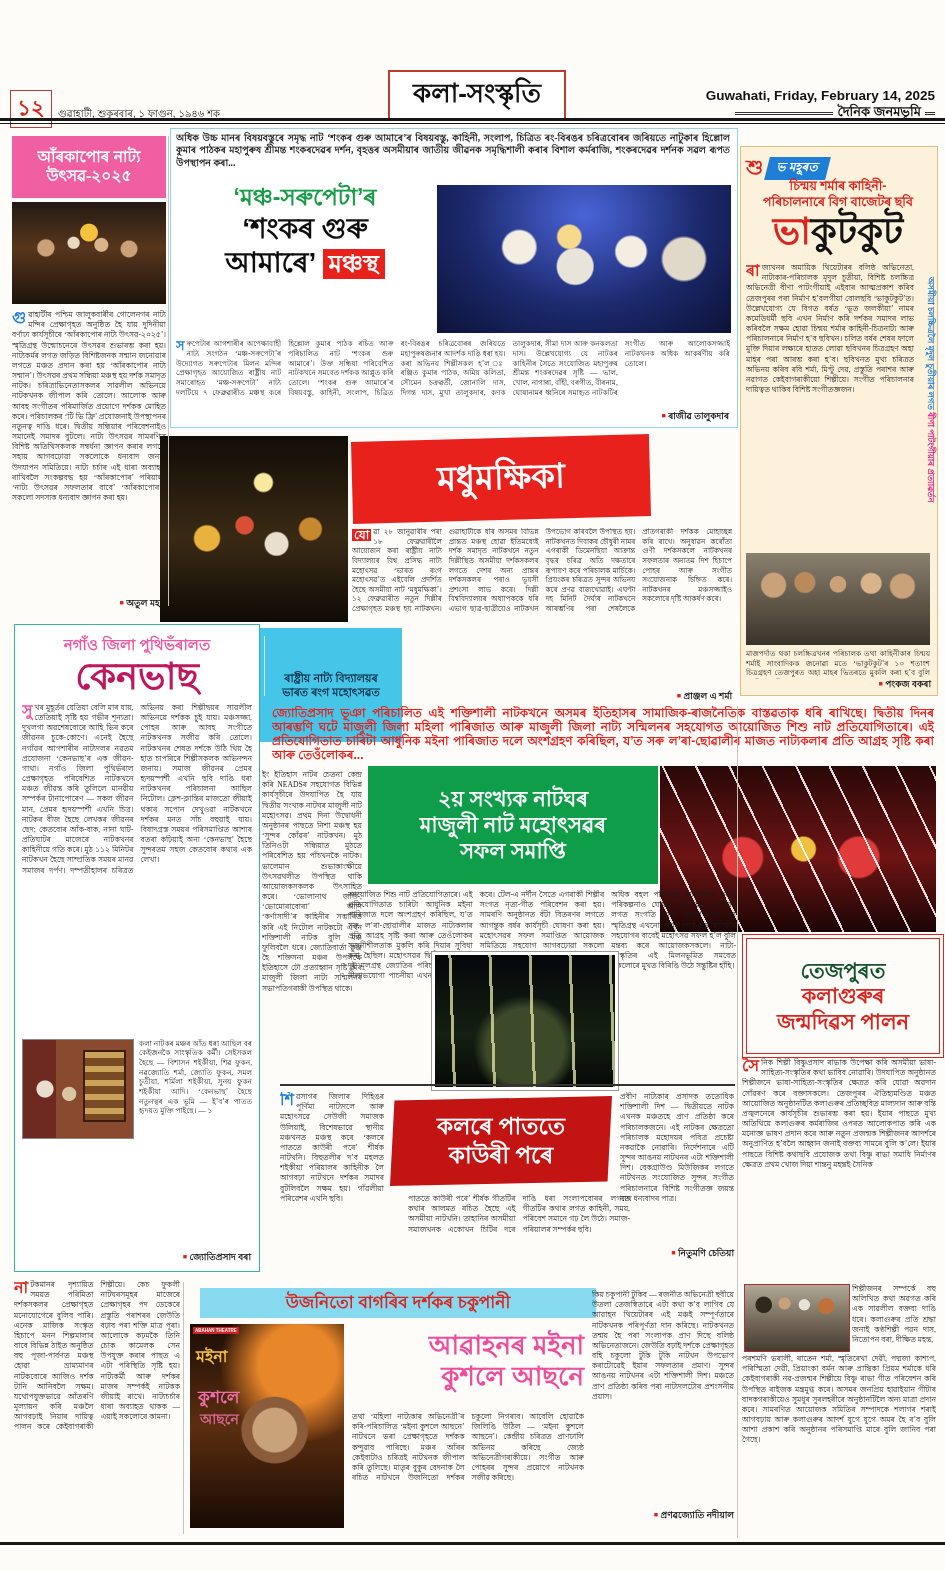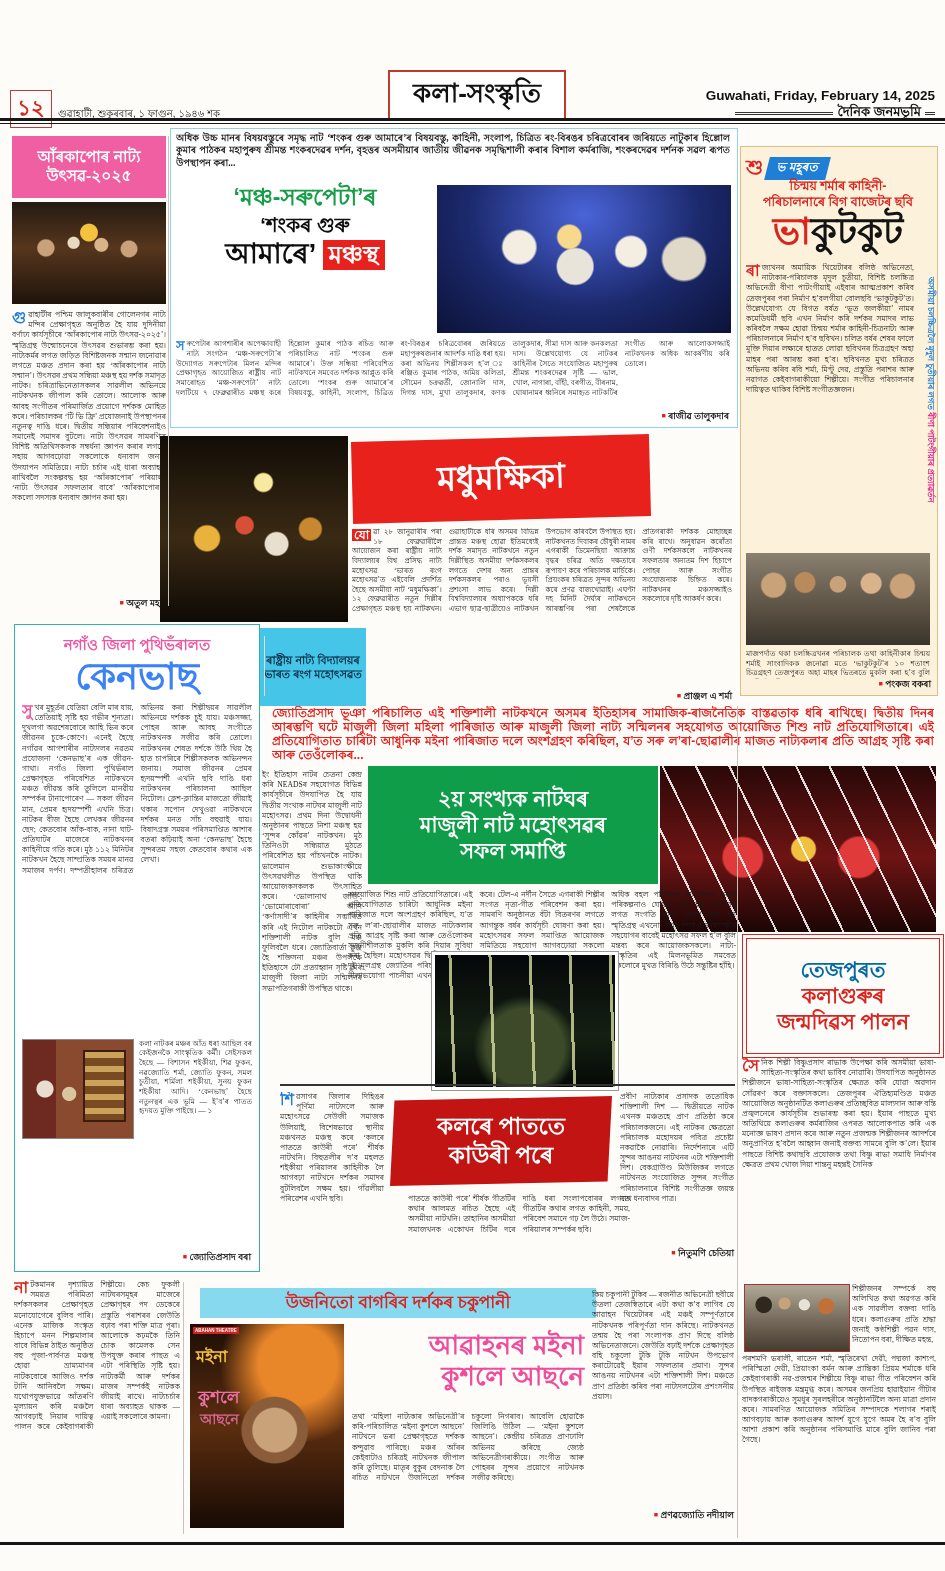--- a/index.html
+++ b/index.html
@@ -113,21 +113,21 @@
   </div>
   <div class="byline abs" style="left:12px;top:596px;width:154px;">
     <span class="m">■</span>
     <span>অতুল মহন্ত</span>
   </div>
 
   <div class="abs" style="left:170px;top:128px;width:566px;height:298px;border:1px solid #8fd4ea;background:#fff;">
     <div class="abs bt" style="left:5px;top:3px;width:554px;height:48px;font-size:9.5px;font-weight:bold;color:#232323;line-height:1.3;">অধিক উচ্চ মানৰ বিষয়বস্তুৰে সমৃদ্ধ নাট ‘শংকৰ গুৰু আমাৰে’ৰ বিষয়বস্তু, কাহিনী, সংলাপ, চিত্ৰিত ৰং-বিৰঙৰ চৰিত্ৰবোৰৰ জৰিয়তে নাটুকাৰ হিল্লোল কুমাৰ পাঠকৰ মহাপুৰুষ শ্ৰীমন্ত শংকৰদেৱৰ দৰ্শন, বৃহত্তৰ অসমীয়াৰ জাতীয় জীৱনক সমৃদ্ধিশালী কৰাৰ বিশাল কৰ্মৰাজি, শংকৰদেৱৰ দৰ্শনক সৱল ৰূপত উপস্থাপন কৰা...</div>
     <div class="abs" style="left:6px;top:56px;width:256px;height:150px;text-align:center;line-height:1.1;">
       <div style="color:#179c48;font-weight:bold;font-size:23px;">‘মঞ্চ-সৰুপেটা’ৰ</div>
-      <div style="color:#0d0d0d;font-weight:bold;font-size:20px;margin-top:4px;">‘শংকৰ গুৰু</div>
+      <div style="color:#0d0d0d;font-weight:bold;font-size:28px;margin-top:4px;">‘শংকৰ গুৰু</div>
       <div style="color:#0d0d0d;font-weight:bold;font-size:28px;margin-top:3px;">
         <span>আমাৰে’</span>
         <span style="background:#e8211d;color:#fff;font-size:24px;padding:1px 6px 2px 6px;">মঞ্চস্থ</span>
       </div>
     </div>
     <div class="photo ph-sankar" style="left:266px;top:56px;width:294px;height:148px;"></div>
     <div class="bt abs cols5" style="left:5px;top:210px;width:554px;height:70px;font-size:7.3px;">
       <span class="dc" style="color:#1f7ed6;font-size:13px;">স</span><span>ৰুপেটাৰ আগশাৰীৰ অপেক্ষাবাহী নাট্য সংগঠন ‘মঞ্চ-সৰুপেটা’ৰ উদ্যোগত সৰুপেটাৰ মিলন মন্দিৰ প্ৰেক্ষাগৃহত আয়োজিত ৰাষ্ট্ৰীয় নাট সমাৰোহত ‘মঞ্চ-সৰুপেটা’ নাট্য দলটিয়ে ৭ ফেব্ৰুৱাৰীত মঞ্চস্থ কৰে হিল্লোল কুমাৰ পাঠক ৰচিত আৰু পৰিচালিত নাট ‘শংকৰ গুৰু আমাৰে’। উক্ত সন্ধিয়া পৰিবেশিত নাটকখনে সমবেত দৰ্শকক আপ্লুত কৰি তোলে। ‘শংকৰ গুৰু আমাৰে’ৰ বিষয়বস্তু, কাহিনী, সংলাপ, চিত্ৰিত ৰং-বিৰঙৰ চৰিত্ৰবোৰৰ জৰিয়তে মহাপুৰুষজনাৰ আদৰ্শক দাঙি ধৰা হয়। কৰা অভিনয় শিল্পীসকল হ’ল ঃ ৰঞ্জিত কুমাৰ পাঠক, অমিয় কলিতা, সৌমেন চক্ৰৱৰ্তী, জোনালি দাস, দিগন্ত দাস, মুখা তালুকদাৰ, কণক তালুকদাৰ, সীমা দাস আৰু কনকলতা দাস। উল্লেখযোগ্য যে নাটকৰ কাহিনীৰ সৈতে সংযোজিত মহাপুৰুষ শ্ৰীমন্ত শংকৰদেৱৰ সৃষ্টি — ভাল, খোল, নাগাৰা, বাঁহী, বৰগীত, বীৰনাম, ঘোষানামৰ ধ্বনিৰে সমাহৃত নাটকটিৰ সংগীত আৰু আলোকসজ্জাই নাটকখনক অধিক আকৰ্ষণীয় কৰি তোলে।</span>
     </div>
     <div class="byline abs" style="right:8px;bottom:3px;">
@@ -165,34 +165,34 @@
 
   <div class="abs" style="left:158px;top:430px;width:578px;height:276px;">
     <div class="photo ph-madhu" style="left:2px;top:6px;width:188px;height:186px;"></div>
     <div class="abs" style="left:194px;top:8px;width:298px;height:82px;background:#e8211d;transform:rotate(-1.5deg);display:flex;align-items:center;justify-content:center;">
       <span style="color:#fff;font-weight:bold;font-size:34px;">মধুমক্ষিকা</span>
     </div>
     <div class="bt abs cols4" style="left:194px;top:98px;width:380px;height:170px;font-size:7.2px;">
       <span class="dc" style="background:#e8211d;color:#fff;padding:1px 2px;font-size:12px;">যো</span><span>ৱা ২৮ জানুৱাৰীৰ পৰা ১৮ ফেব্ৰুৱাৰীলৈ আয়োজন কৰা ৰাষ্ট্ৰীয় নাট্য বিদ্যালয়ৰ বিশ্ব প্ৰসিদ্ধ নাট্য মহোৎসৱ ‘ভাৰত ৰংগ মহোৎসৱ’ত এইবেলি প্ৰদৰ্শিত হৈছে অসমীয়া নাট ‘মধুমক্ষিকা’। ১২ ফেব্ৰুৱাৰীত নতুন দিল্লীৰ প্ৰেক্ষাগৃহত মঞ্চস্থ হয় নাটকখন। গুৱাহাটীকে ধৰি অসমৰ বিভিন্ন প্ৰান্তত মঞ্চস্থ হোৱা ইতিমধ্যেই দৰ্শক সমাদৃত নাটকখনে নতুন দিল্লীস্থিত অসমীয়া দৰ্শকসকলৰ লগতে দেশৰ অন্য প্ৰান্তৰ দৰ্শকসকলৰ পৰাও ভূয়সী প্ৰশংসা লাভ কৰে। দিল্লী বিশ্ববিদ্যালয়ৰ অধ্যাপককে ধৰি এভাগ ছাত্ৰ-ছাত্ৰীয়েও নাটকখন উপভোগ কৰিবলৈ উপস্থিত হয়। নাটকখনত দিবাকৰ চৌধুৰী নামৰ এগৰাকী ডিমেনছিয়া আক্ৰান্ত বৃদ্ধৰ চৰিত্ৰ অতি দক্ষতাৰে ৰূপায়ণ কৰে পৰিচালক মাৰ্চিকে। প্ৰিয়ংকৰ চৰিত্ৰত সুন্দৰ অভিনয় কৰে প্ৰণৱ বাজখোৱাই। এঘণ্টা দহ মিনিট দৈৰ্ঘ্যৰ নাটকখনে আৰম্ভণিৰ পৰা শেষলৈকে প্ৰতিগৰাকী দৰ্শকক মোহাচ্ছন্ন কৰি ৰাখে। অনুধাৱন কৰোঁতা গুণী দৰ্শকসকলে নাটকখনৰ সফলতাৰ অন্যতম দিশ হিচাপে পোহৰ আৰু সংগীত সংযোজনাক চিহ্নিত কৰে। নাটকখনৰ মঞ্চসজ্জাইও সকলোৰে দৃষ্টি আকৰ্ষণ কৰে।</span>
     </div>
     <div class="bt abs" style="left:2px;top:198px;width:96px;height:74px;">সমাজমনস্ক ভাবনা আৰু মানৱীয়তাৰ এক বিষয়বস্তুৰে নাট্য দলটোৱে দৰ্শকৰ হৃদয় স্পৰ্শ কৰিবলৈ সক্ষম হয়। আগন্তুক দিনত নাটকখন ৰাজ্যৰ বিভিন্ন প্ৰান্তত মঞ্চস্থ কৰা হ’ব।</div>
-    <div class="abs" style="left:102px;top:198px;width:102px;height:74px;background:#45c6e8;display:flex;align-items:center;justify-content:center;text-align:center;padding:2px;">
+    <div class="abs" style="left:102px;top:198px;width:102px;height:74px;background:#45c6e8;display:flex;align-items:center;justify-content:center;text-align:center;padding:20px;">
       <span style="color:#0a2e4a;font-weight:bold;font-size:11px;line-height:1.3;">ৰাষ্ট্ৰীয় নাট্য বিদ্যালয়ৰ ভাৰত ৰংগ মহোৎসৱত</span>
     </div>
     <div class="byline abs" style="right:4px;bottom:2px;">
       <span class="m">■</span>
       <span>প্ৰাঞ্জল এ শৰ্মা</span>
     </div>
   </div>
 
   <div class="abs" style="left:272px;top:706px;width:662px;height:56px;color:#e8211d;font-weight:bold;font-size:12px;line-height:1.18;text-align:justify;overflow:hidden;">জ্যোতিপ্ৰসাদ ভূঞা পৰিচালিত এই শক্তিশালী নাটকখনে অসমৰ ইতিহাসৰ সামাজিক-ৰাজনৈতিক বাস্তৱতাক ধৰি ৰাখিছে। দ্বিতীয় দিনৰ আৰম্ভণি ঘটে মাজুলী জিলা মহিলা পাৰিজাত আৰু মাজুলী জিলা নাট্য সন্মিলনৰ সহযোগত আয়োজিত শিশু নাট প্ৰতিযোগিতাৰে। এই প্ৰতিযোগিতাত চাৰিটা আধুনিক মইনা পাৰিজাত দলে অংশগ্ৰহণ কৰিছিল, য’ত সৰু ল’ৰা-ছোৱালীৰ মাজত নাট্যকলাৰ প্ৰতি আগ্ৰহ সৃষ্টি কৰা আৰু তেওঁলোকৰ...</div>
 
   <div class="abs" style="left:14px;top:624px;width:244px;height:646px;border:1px solid #35b2a0;background:#fff;">
     <div style="text-align:center;color:#ee57a1;font-weight:bold;font-size:15px;margin-top:8px;">নগাঁও জিলা পুথিভঁৰালত</div>
-    <div style="text-align:center;color:#3b82f6;font-weight:bold;font-size:37px;line-height:1.05;">কেনভাছ</div>
+    <div style="text-align:center;color:#be185d;font-weight:bold;font-size:37px;line-height:1.05;">কেনভাছ</div>
     <div class="bt cols2" style="margin:6px 7px 0 7px;height:330px;">
       <span class="dc" style="color:#ee57a1;">সু</span><span>খৰ মুহূৰ্তৰ যেতিয়া বেলি মাৰ যায়, তেতিয়াই সৃষ্টি হয় গভীৰ শূন্যতা। দুখলগা অৱশেষবোৰে আহি ভিৰ কৰে জীৱনৰ চুকে-কোণে। এনেই হৈছে নগাঁৱৰ আগশাৰীৰ নাট্যদলৰ নৱতম প্ৰযোজনা ‘কেনভাছ’ৰ এক জীৱন-গাথা। নগাঁও জিলা পুথিভঁৰাল প্ৰেক্ষাগৃহত পৰিবেশিত নাটকখনে মঞ্চত জীৱন্ত কৰি তুলিলে মানৱীয় সম্পৰ্কৰ টানাপোৰেণ — সকল জীৱন মান, প্ৰেমৰ হৃদয়স্পৰ্শী এখনি চিত্ৰ। নাটকৰ বীজ হৈছে লেখকৰ জীৱনৰ ছেদ; কেতবোৰ আঁক-বাক, নানা ঘাট-প্ৰতিঘাটৰ মাজেৰে নাটকখনৰ কাহিনীয়ে গতি কৰে। মুঠ ১১২ মিনিটৰ নাটকখন হৈছে সাম্প্ৰতিক সময়ৰ মানৱ সমাজৰ দৰ্পণ। দম্পতীহালৰ চৰিত্ৰত অভিনয় কৰা শিল্পীদ্বয়ৰ সাৱলীল অভিনয়ে দৰ্শকক চুই যায়। মঞ্চসজ্জা, পোহৰ আৰু আবহ সংগীতে নাটকখনক সজীৱ কৰি তোলে। নাটকখনৰ শেষত দৰ্শকে উঠি থিয় হৈ হাত চাপৰিৰে শিল্পীসকলক অভিনন্দন জনায়। সমাজ জীৱনৰ প্ৰেমৰ হৃদয়স্পৰ্শী এখনি ছবি দাঙি ধৰা নাটকখনৰ পৰিচালনা আছিল নিটোল। ক্লেশ-ক্লান্তিৰ মাজতো জীয়াই থকাৰ সপোন দেখুওৱা নাটকখনে দৰ্শকৰ মনত সাঁচ বহুৱাই যায়। বিষাদগ্ৰস্ত সময়ৰ পৰিসমাপ্তিত আশাৰ বতৰা কঢ়িয়াই অনা ‘কেনভাছ’ হৈছে সুন্দৰতম সহজ কেতবোৰ কথাৰ এক লেখা।</span>
     </div>
     <div style="margin:6px 7px 0 7px;display:flex;gap:5px;">
       <div class="ph-kenvas" style="position:relative;width:110px;height:98px;overflow:hidden;border:1px solid #888;flex:none;">
         <div class="shelf"></div>
       </div>
       <div class="cap" style="flex:1;height:98px;">কলা নাটকৰ মঞ্চৰ আঁত ধৰা আছিল বৰ কেইজনকৈ সাংস্কৃতিক কৰ্মী। সেইসকল হৈছে — বিশাসন শইকীয়া, শিৱ ফুকন, নৱজ্যোতি শৰ্মা, জ্যোতি ফুকন, সমল চুতীয়া, শৰ্মিলা শইকীয়া, সুনয় ফুকন শইকীয়া আদি। ‘কেনভাছ’ হৈছে নতুনত্বৰ এক ভূমি — ই’ব’ৰ পাতত হৃদয়ত মুক্তি পাইছে। — ১</div>
     </div>
     <div class="byline" style="position:absolute;right:8px;bottom:6px;">
@@ -206,21 +206,21 @@
     <span style="color:#fff;font-weight:bold;font-size:21px;">২য় সংখ্যক নাটঘৰ</span>
     <span style="color:#fff;font-weight:bold;font-size:21px;">মাজুলী নাট মহোৎসৱৰ</span>
     <span style="color:#fff;font-weight:bold;font-size:21px;">সফল সমাপ্তি</span>
   </div>
   <div class="photo ph-dancers" style="left:660px;top:766px;width:276px;height:166px;"></div>
   <div class="bt abs cols3" style="left:348px;top:890px;width:388px;height:194px;">আয়োজিত শিশু নাট প্ৰতিযোগিতাৰে। এই প্ৰতিযোগিতাত চাৰিটা আধুনিক মইনা পাৰিজাত দলে অংশগ্ৰহণ কৰিছিল, য’ত সৰু ল’ৰা-ছোৱালীৰ মাজত নাট্যকলাৰ প্ৰতি আগ্ৰহ সৃষ্টি কৰা আৰু তেওঁলোকৰ সৃজনীশীলতাক মুকলি কৰি দিয়াৰ সুবিধা কৰা হৈছিল। মহোৎসৱৰ দ্বিতীয় দিনটোত দুই মূলগ্ৰন্থ জ্যোতিৰ পৰিচালিত নাটকে নীলাভযোগা পাচনীয়া এখন নাটক নিৰ্মাণ কৰে। টেল-এ নৰ্দীন সৈতে এগৰাকী শিল্পীৰ সংগত নৃত্য-গীত পৰিবেশন কৰা হয়। সামৰণি অনুষ্ঠানত বঁটা বিতৰণৰ লগতে আগন্তুক বৰ্ষৰ কাৰ্যসূচী ঘোষণা কৰা হয়। মহোৎসৱৰ সফল সমাপ্তিত আয়োজক সমিতিয়ে সহযোগ আগবঢ়োৱা সকলো পক্ষকে ধন্যবাদ জ্ঞাপন কৰে। নাটঘৰৰ এই প্ৰয়াসে মাজুলীৰ নাট্যচৰ্চাক নতুন মাত্ৰা দিব বুলি আশা কৰা হৈছে। অনাগত দিনত ইয়াক অধিক বহল পৰিসৰত আয়োজন কৰাৰ পৰিকল্পনাও ঘোষণা কৰা হয়। উৎসৱৰ লগত সংগতি ৰাখি প্ৰকাশ কৰা হয় স্মৃতিগ্ৰন্থ এখনো। সমূহ দৰ্শক-শুভাকাংক্ষীৰ সহযোগৰ বাবেই মহোৎসৱ সফল হ’ল বুলি মন্তব্য কৰে আয়োজকসকলে। নাট্য-সংস্কৃতিৰ এই মিলনভূমিত সমবেত সকলোৰে মুখত বিৰিঙি উঠে সন্তুষ্টিৰ হাঁহি।</div>
   <div class="photo ph-bamboo" style="left:432px;top:952px;width:180px;height:132px;border:3px solid #fff;box-shadow:0 0 0 1px #999;"></div>
 
   <div class="abs" style="left:742px;top:934px;width:194px;height:116px;border:1px solid #d9241f;padding:3px;">
     <div style="border:1px solid #d9241f;width:100%;height:100%;box-sizing:border-box;display:flex;flex-direction:column;align-items:center;justify-content:center;line-height:1.2;">
-      <span style="color:#0369a1;font-weight:bold;font-size:21px;font-family:Liberation Serif, serif;">তেজপুৰত</span>
+      <span style="color:#14532d;font-weight:bold;font-size:21px;">তেজপুৰত</span>
       <span style="color:#d9241f;font-weight:bold;font-size:21px;">কলাগুৰুৰ</span>
       <span style="color:#d9241f;font-weight:bold;font-size:21px;">জন্মদিৱস পালন</span>
     </div>
   </div>
   <div class="bt abs" style="left:742px;top:1058px;width:194px;height:222px;">
     <span class="dc" style="color:#d9241f;">সৈ</span><span>নিক শিল্পী বিষ্ণুপ্ৰসাদ ৰাভাক উপেক্ষা কৰি অসমীয়া ভাষা-সাহিত্য-সংস্কৃতিৰ কথা ভাবিব নোৱাৰি। উদযাপিত অনুষ্ঠানত শিল্পীজনে ভাষা-সাহিত্য-সংস্কৃতিৰ ক্ষেত্ৰত কৰি যোৱা অৱদান সোঁৱৰণ কৰে বক্তাসকলে। তেজপুৰৰ ঐতিহ্যমণ্ডিত মঞ্চত আয়োজিত অনুষ্ঠানটিত কলাগুৰুৰ প্ৰতিচ্ছবিত মাল্যদান আৰু বন্তি প্ৰজ্বলনেৰে কাৰ্যসূচীৰ শুভাৰম্ভ কৰা হয়। ইয়াৰ পাছতে মুখ্য অতিথিয়ে কলাগুৰুৰ কৰ্মৰাজিৰ ওপৰত আলোকপাত কৰি এক মনোজ্ঞ ভাষণ প্ৰদান কৰে আৰু নতুন প্ৰজন্মক শিল্পীজনৰ আদৰ্শৰে অনুপ্ৰাণিত হ’বলৈ আহ্বান জনাই বক্তব্য সামৰে বুলি ক’লে। ইয়াৰ পাছতে বিশিষ্ট কথাছবি প্ৰযোজক তথা বিষ্ণু ৰাভা সমাধি নিৰ্মাণৰ ক্ষেত্ৰত প্ৰথম খোজ দিয়া শান্তনু মহন্তই সৈনিক</span>
   </div>
   <div class="photo ph-tezpur" style="left:744px;top:1284px;width:104px;height:66px;border:1px solid #a33;"></div>
   <div class="bt abs" style="left:852px;top:1284px;width:84px;height:66px;">শিল্পীজনৰ সম্পৰ্কে বহু অলিখিত কথা অৱগত কৰি এক সাৱলীল বক্তব্য দাঙি ধৰে। কলাগুৰুৰ প্ৰতি শ্ৰদ্ধা জনাই কণ্ঠশিল্পী পৱন দাস, নিতোপন বৰা, দীক্ষিত মহন্ত,</div>
   <div class="bt abs" style="left:742px;top:1354px;width:194px;height:180px;">পৰশমণি ভৰালী, ৰাতেন শৰ্মা, স্মৃতিৰেখা দেৱী, পদ্মজা কাশ্যপ, পৰিস্মিতা দেৱী, প্ৰিয়াংকা বৰ্মন আৰু প্ৰান্তিকা প্ৰিয়ম শৰ্মাকে ধৰি কেইবাগৰাকী নৱ-প্ৰজন্মৰ শিল্পীয়ে বিষ্ণু ৰাভা গীত পৰিবেশন কৰি উপস্থিত ৰাইজক মন্ত্ৰমুগ্ধ কৰে। অসমৰ জনপ্ৰিয় হাৱাইয়ান গীটাৰ বাদকগৰাকীয়েও সুমধুৰ সুৰলহৰীৰে অনুষ্ঠানটিলৈ অন্য মাত্ৰা প্ৰদান কৰে। সামৰণিত আয়োজক সমিতিৰ সম্পাদকে শলাগৰ শৰাই আগবঢ়ায় আৰু কলাগুৰুৰ আদৰ্শ যুগে যুগে অমৰ হৈ ৰ’ব বুলি আশা প্ৰকাশ কৰি অনুষ্ঠানৰ পৰিসমাপ্তি মাৰে বুলি জানিব পৰা গৈছে।</div>

